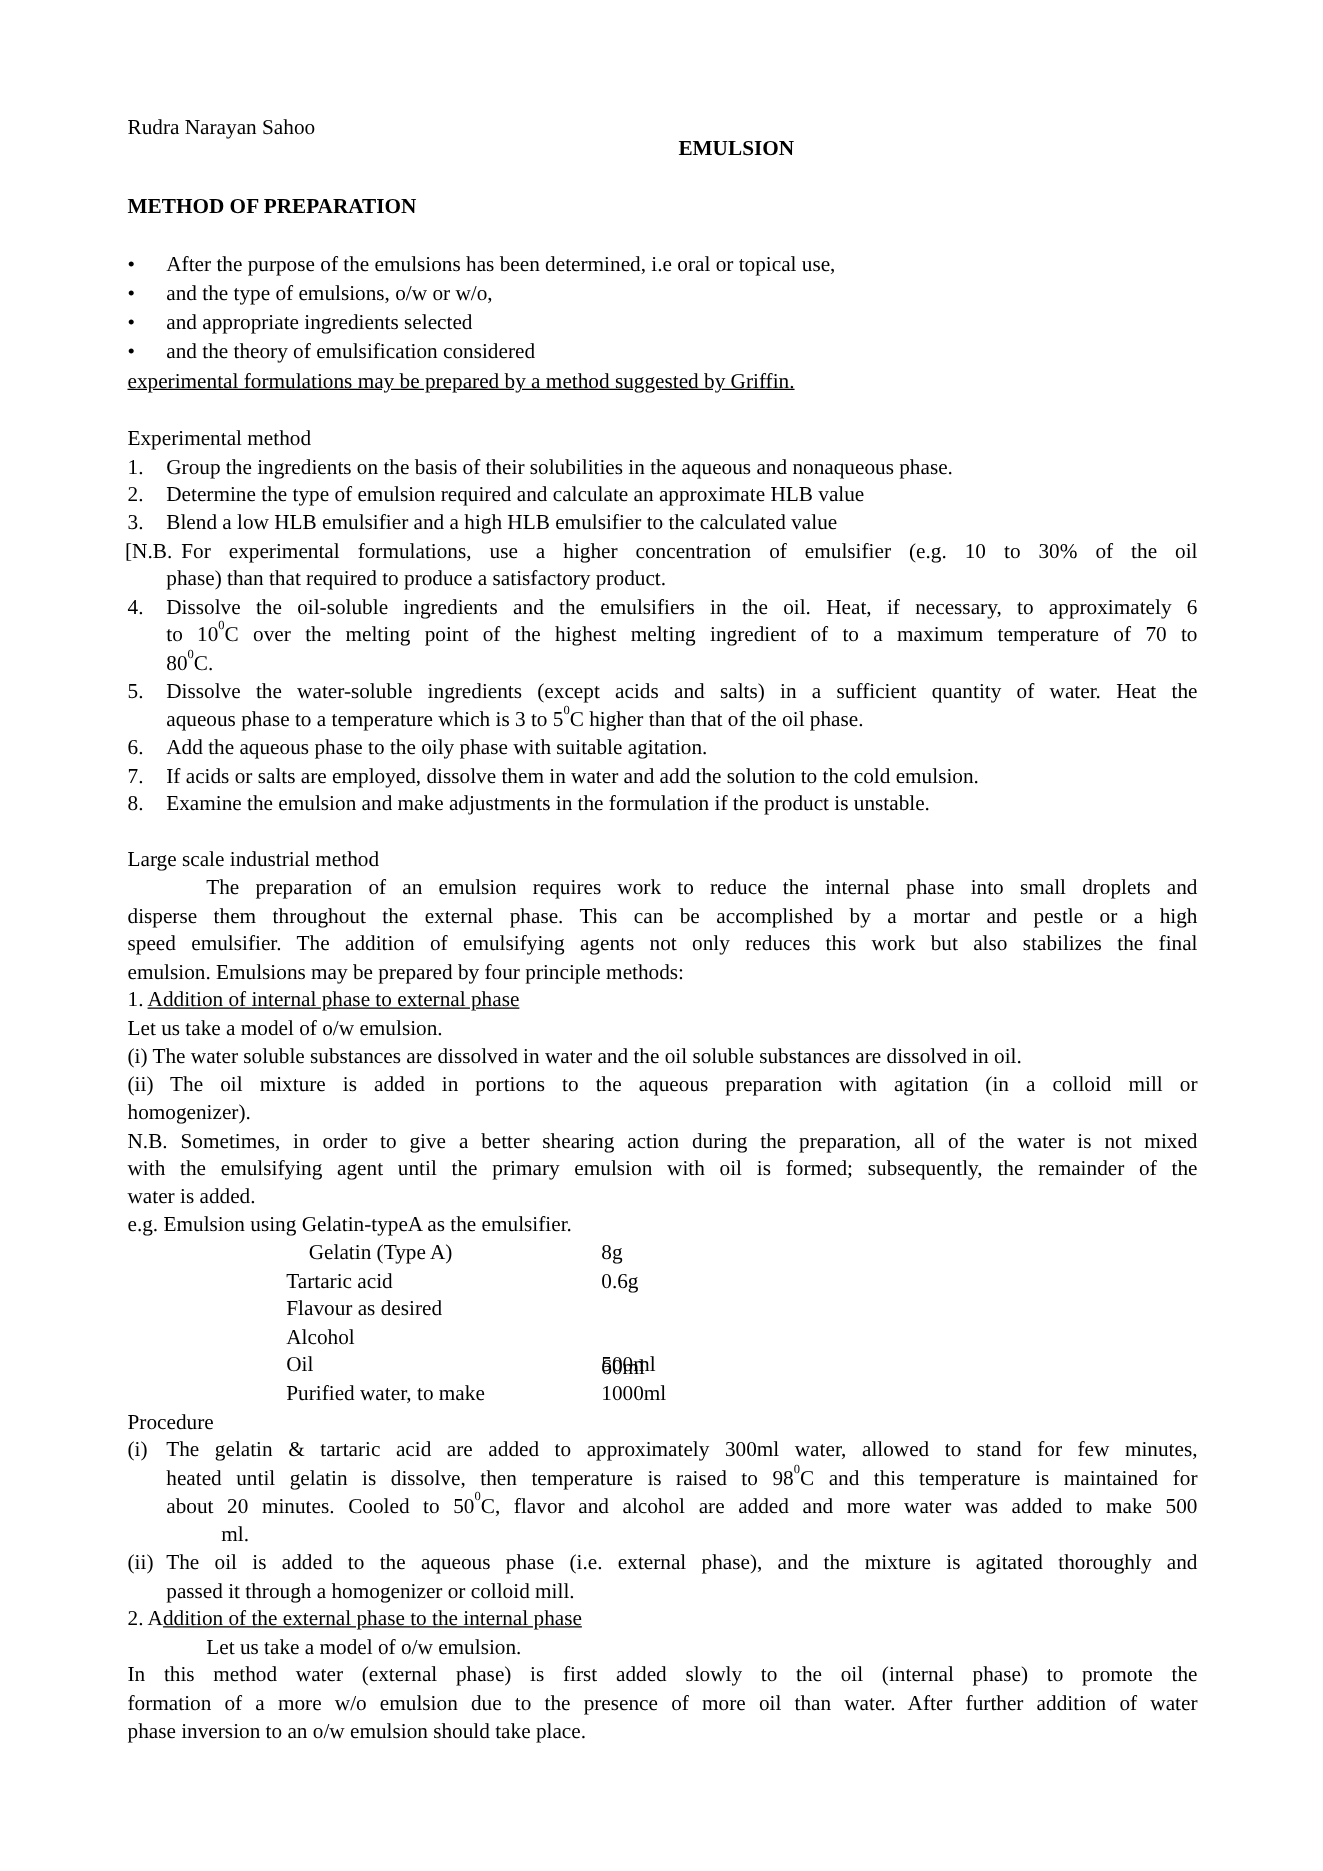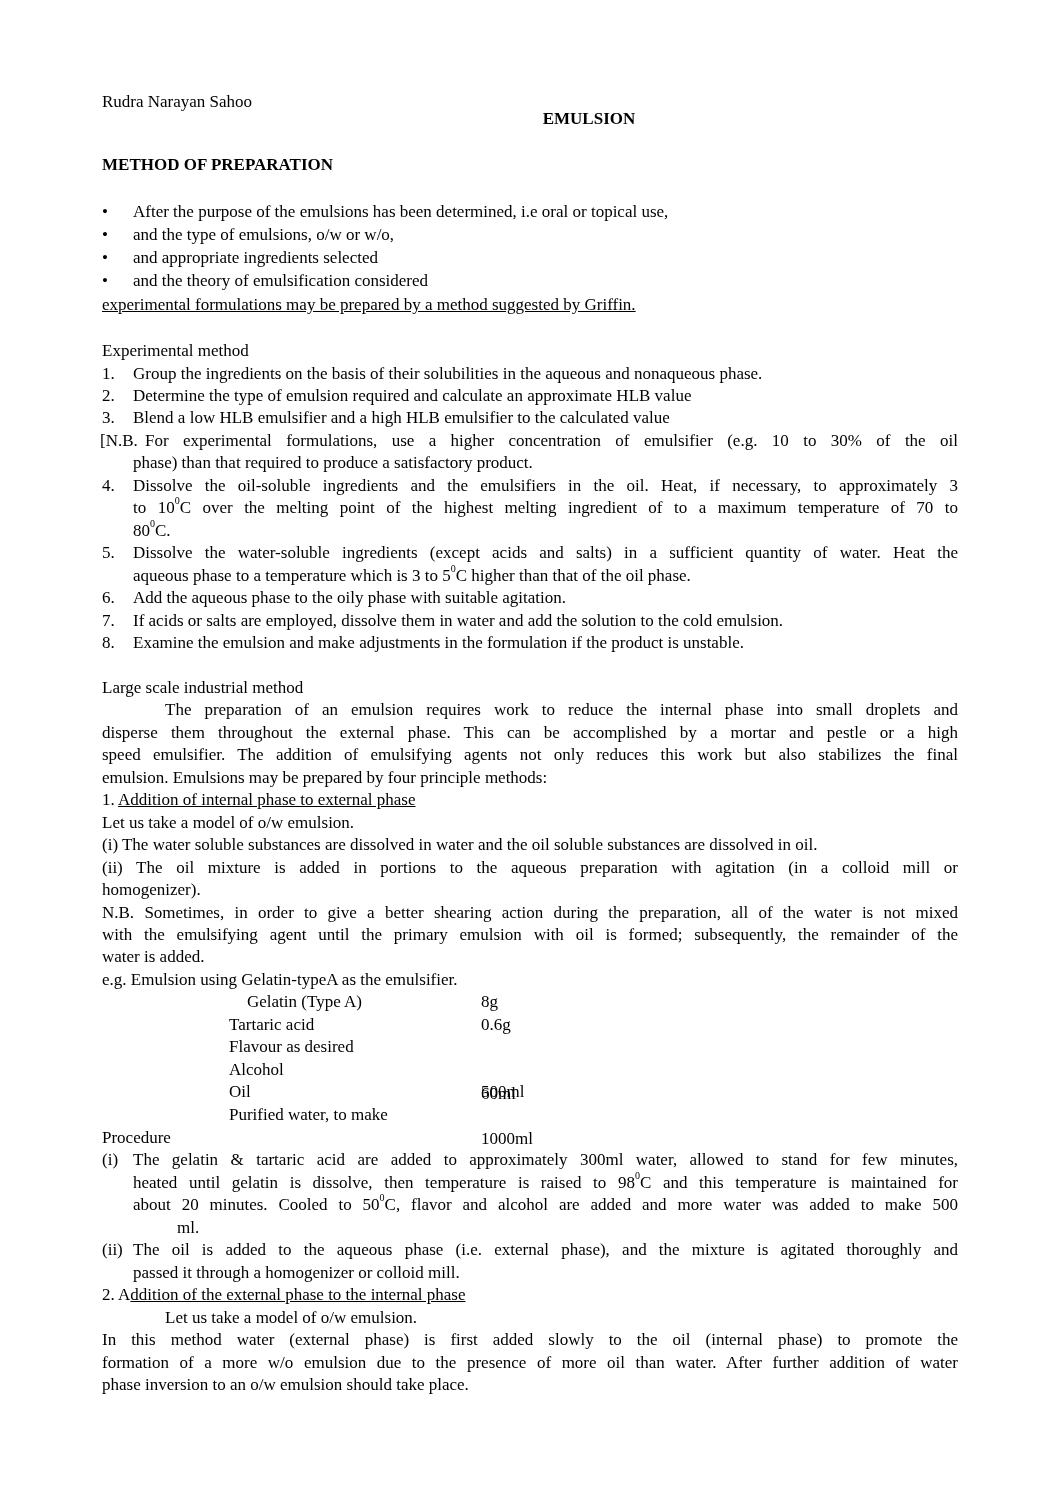--- a/index.html
+++ b/index.html
@@ -40,21 +40,21 @@
   <div class="ln" style="left:133px; top:385px;">Determine the type of emulsion required and calculate an approximate HLB value</div>
 
   <div class="ln" style="left:102px; top:407px;">3.</div>
   <div class="ln" style="left:133px; top:407px;">Blend a low HLB emulsifier and a high HLB emulsifier to the calculated value</div>
 
   <div class="ln" style="left:100px; top:430px;">[N.B.</div>
   <div class="ln just" style="left:145px; width:813px; top:430px;">For experimental formulations, use a higher concentration of emulsifier (e.g. 10 to 30% of the oil</div>
   <div class="ln" style="left:133px; top:452px;">phase) than that required to produce a satisfactory product.</div>
 
   <div class="ln" style="left:102px; top:475px;">4.</div>
-  <div class="ln just" style="left:133px; width:825px; top:475px;">Dissolve the oil-soluble ingredients and the emulsifiers in the oil. Heat, if necessary, to approximately 3</div>
+  <div class="ln just" style="left:133px; width:825px; top:475px;">Dissolve the oil-soluble ingredients and the emulsifiers in the oil. Heat, if necessary, to approximately 6</div>
   <div class="ln just" style="left:133px; width:825px; top:497px;"><span>to 10</span><sup>0</sup><span>C over the melting point of the highest melting ingredient of to a maximum temperature of 70 to</span></div>
   <div class="ln" style="left:133px; top:520px;"><span>80</span><sup>0</sup><span>C.</span></div>
 
   <div class="ln" style="left:102px; top:542px;">5.</div>
   <div class="ln just" style="left:133px; width:825px; top:542px;">Dissolve the water-soluble ingredients (except acids and salts) in a sufficient quantity of water. Heat the</div>
   <div class="ln" style="left:133px; top:565px;"><span>aqueous phase to a temperature which is 3 to 5</span><sup>0</sup><span>C higher than that of the oil phase.</span></div>
 
   <div class="ln" style="left:102px; top:587px;">6.</div>
   <div class="ln" style="left:133px; top:587px;">Add the aqueous phase to the oily phase with suitable agitation.</div>
 
@@ -88,21 +88,21 @@
   <div class="ln" style="left:481px; top:991px;">8g</div>
   <div class="ln" style="left:229px; top:1014px;">Tartaric acid</div>
   <div class="ln" style="left:481px; top:1014px;">0.6g</div>
   <div class="ln" style="left:229px; top:1036px;">Flavour as desired</div>
   <div class="ln" style="left:481px; top:1036px;"></div>
   <div class="ln" style="left:229px; top:1059px;">Alcohol</div>
   <div class="ln" style="left:481px; top:1083px;">60ml</div>
   <div class="ln" style="left:229px; top:1081px;">Oil</div>
   <div class="ln" style="left:481px; top:1081px;">500ml</div>
   <div class="ln" style="left:229px; top:1104px;">Purified water, to make</div>
-  <div class="ln" style="left:481px; top:1104px;margin-top:24px;">1000ml</div>
+  <div class="ln" style="left:481px; top:1104px;">1000ml</div>
 </div>
 
 <div class="ln" style="left:102px; top:1127px;">Procedure</div>
 <div>
   <div class="ln" style="left:102px; top:1149px;">(i)</div>
   <div class="ln just" style="left:133px; width:825px; top:1149px;">The gelatin &amp; tartaric acid are added to approximately 300ml water, allowed to stand for few minutes,</div>
   <div class="ln just" style="left:133px; width:825px; top:1172px;"><span>heated until gelatin is dissolve, then temperature is raised to 98</span><sup>0</sup><span>C and this temperature is maintained for</span></div>
   <div class="ln just" style="left:133px; width:825px; top:1194px;"><span>about 20 minutes. Cooled to 50</span><sup>0</sup><span>C, flavor and alcohol are added and more water was added to make 500</span></div>
   <div class="ln" style="left:133px; top:1217px;margin-left:44px;">ml.</div>
 

